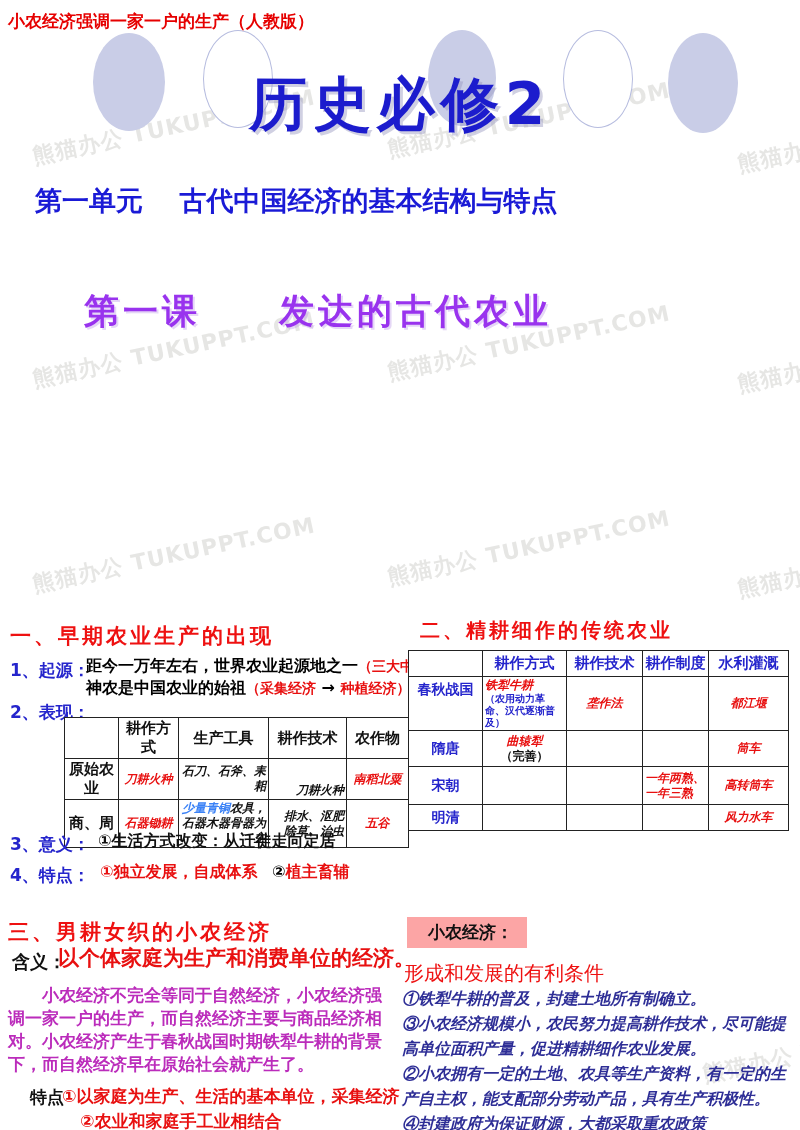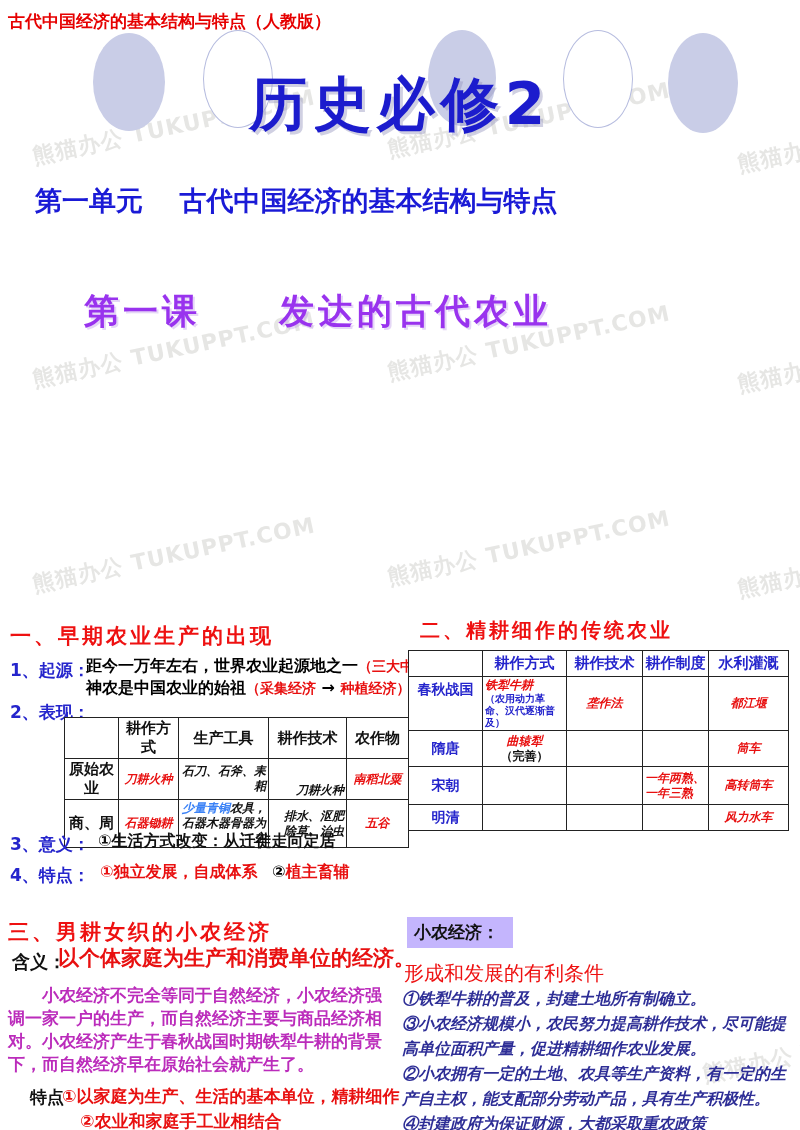--- a/index.html
+++ b/index.html
@@ -49,21 +49,21 @@
   #t2 .note-blue{display:block;color:#2525cc;font-size:10px;font-style:normal;font-weight:bold;text-align:left;line-height:12px;font-family:"DejaVu Sans",sans-serif;}
   #t2 .note-black{display:block;color:#111;font-size:12px;font-style:normal;font-weight:bold;text-align:center;line-height:14px;font-family:Liberation Serif, serif;}
   
   #def-label{position:absolute;left:12px;top:950px;color:#111;font-size:18px;font-weight:bold;}
   #def-text{position:absolute;left:58px;top:944px;color:#e81010;font-size:21px;font-weight:bold;white-space:nowrap;}
   #note-par{position:absolute;left:8px;top:984px;width:390px;color:#bb2cbb;font-size:17px;font-weight:bold;line-height:23px;text-indent:2em;}
   #feat3-label{position:absolute;left:30px;top:1086px;color:#111;font-size:17px;font-weight:bold;}
   #feat3-1{position:absolute;left:62px;top:1085px;color:#e81010;font-size:17px;font-weight:bold;white-space:nowrap;}
   #feat3-2{position:absolute;left:80px;top:1110px;color:#e81010;font-size:17px;font-weight:bold;white-space:nowrap;}
   
-  #badge{position:absolute;left:407px;top:917px;background:#c4b5fd;color:#111;font-size:17px;font-weight:bold;padding:4px 14px 4px 7px;}
+  #badge{position:absolute;left:407px;top:917px;background:#fca5a5;color:#111;font-size:17px;font-weight:bold;padding:4px 14px 4px 21px;}
   #cond-heading{position:absolute;left:404px;top:960px;color:#ee1111;font-size:20px;font-weight:normal;white-space:nowrap;}
   #points{position:absolute;left:402px;top:986px;width:396px;color:#2e2e96;
     font-family:"DejaVu Serif",serif;font-style:italic;font-weight:bold;font-size:16px;line-height:25px;}
   #points p{margin:0;}
 </style>
 </head>
 <body>
 
 <div id="slide">
 
@@ -77,21 +77,21 @@
   <span class="wm" style="left:385px;top:533px">熊猫办公 TUKUPPT.COM</span>
   <span class="wm" style="left:735px;top:545px">熊猫办公 TUKUPPT.COM</span>
   <span class="wm" style="left:700px;top:1030px">熊猫办公 TUKUPPT.COM</span>
 
   <div class="ell fill" style="left:93px;top:33px;width:72px;height:98px"></div>
   <div class="ell line" style="left:203px;top:30px;width:68px;height:96px"></div>
   <div class="ell fill" style="left:428px;top:30px;width:68px;height:96px"></div>
   <div class="ell line" style="left:563px;top:30px;width:68px;height:96px"></div>
   <div class="ell fill" style="left:668px;top:33px;width:70px;height:100px"></div>
 
-  <div id="textbook-label">古代中国经济的基本结构与特点（人教版）</div>
+  <div id="textbook-label">小农经济强调一家一户的生产（人教版）</div>
   <div id="main-title">历史必修2</div>
   <div id="unit-title">第一单元　 古代中国经济的基本结构与特点</div>
   <div id="lesson-title">第一课　　发达的古代农业</div>
 
   <div class="sec-heading" style="left:10px;top:622px">一、早期农业生产的出现</div>
 
   <div class="lbl" style="left:10px;top:659px">1、起源：</div>
   <div class="bodyline" style="left:86px;top:656px">
     <span class="blk">距今一万年左右，世界农业起源地之一</span><span class="red" style="font-size:14px">（三大中心）</span>
   </div>
@@ -191,21 +191,21 @@
       <td class="hw">风力水车</td>
     </tr>
   </tbody>
     </table>
 
   <div class="sec-heading" style="left:8px;top:918px">三、男耕女织的小农经济</div>
   <div id="def-label">含义：</div>
   <div id="def-text">以个体家庭为生产和消费单位的经济。</div>
   <div id="note-par">小农经济不完全等同于自然经济，小农经济强调一家一户的生产，而自然经济主要与商品经济相对。小农经济产生于春秋战国时期铁犁牛耕的背景下，而自然经济早在原始社会就产生了。</div>
   <div id="feat3-label">特点</div>
-  <div id="feat3-1">①以家庭为生产、生活的基本单位，精耕细作</div>
+  <div id="feat3-1">①以家庭为生产、生活的基本单位，采集经济</div>
   <div id="feat3-2">②农业和家庭手工业相结合</div>
 
   <div id="badge">小农经济：</div>
   <div id="cond-heading">形成和发展的有利条件</div>
   <div id="points">
     <p>①铁犁牛耕的普及，封建土地所有制确立。</p>
     <p>③小农经济规模小，农民努力提高耕作技术，尽可能提高单位面积产量，促进精耕细作农业发展。</p>
     <p>②小农拥有一定的土地、农具等生产资料，有一定的生产自主权，能支配部分劳动产品，具有生产积极性。</p>
     <p>④封建政府为保证财源，大都采取重农政策</p>
   </div>

